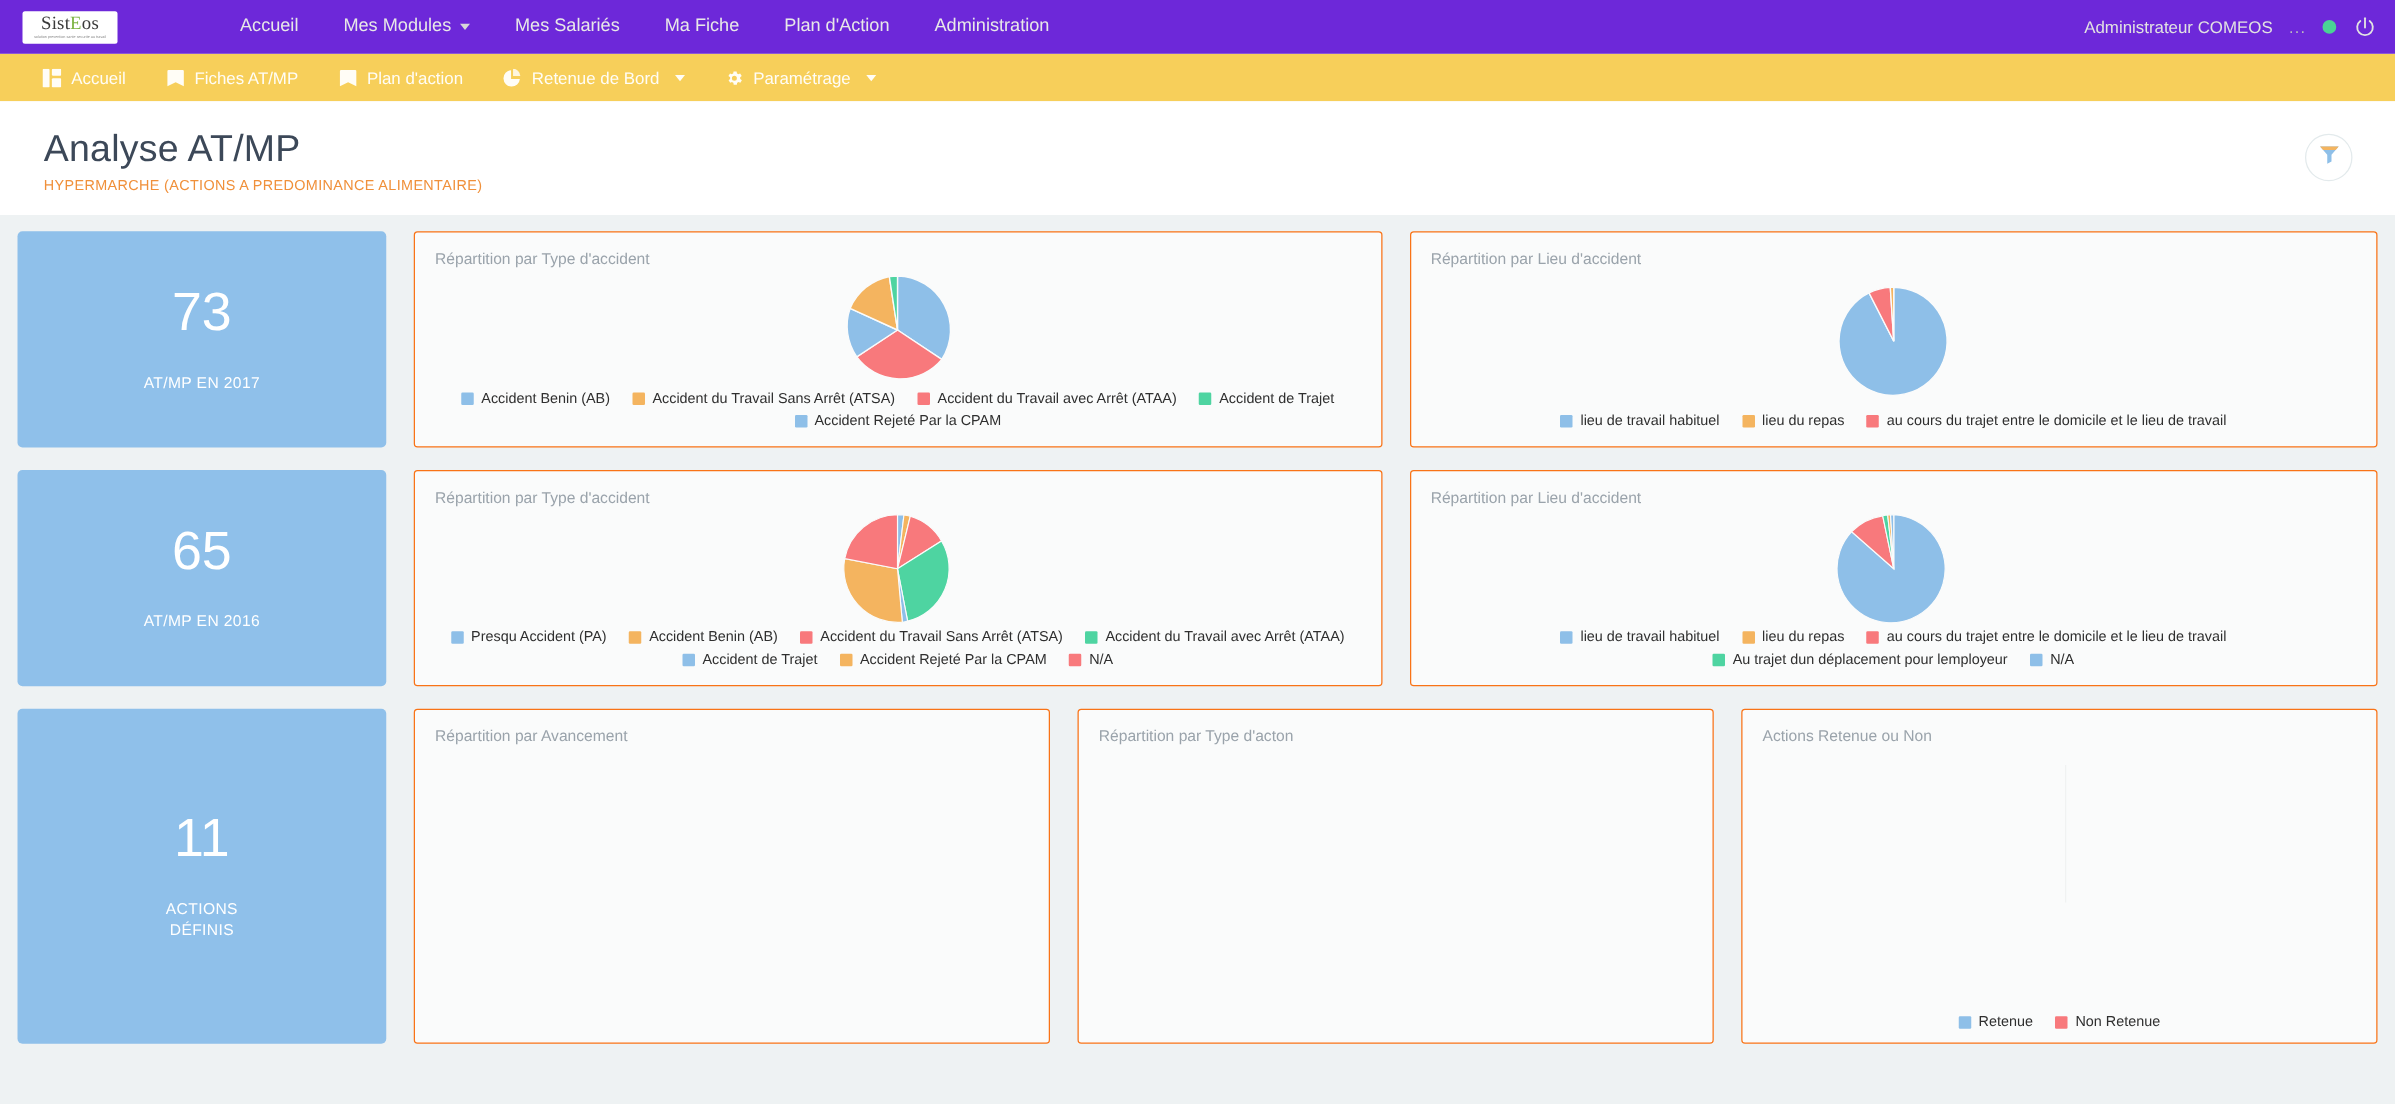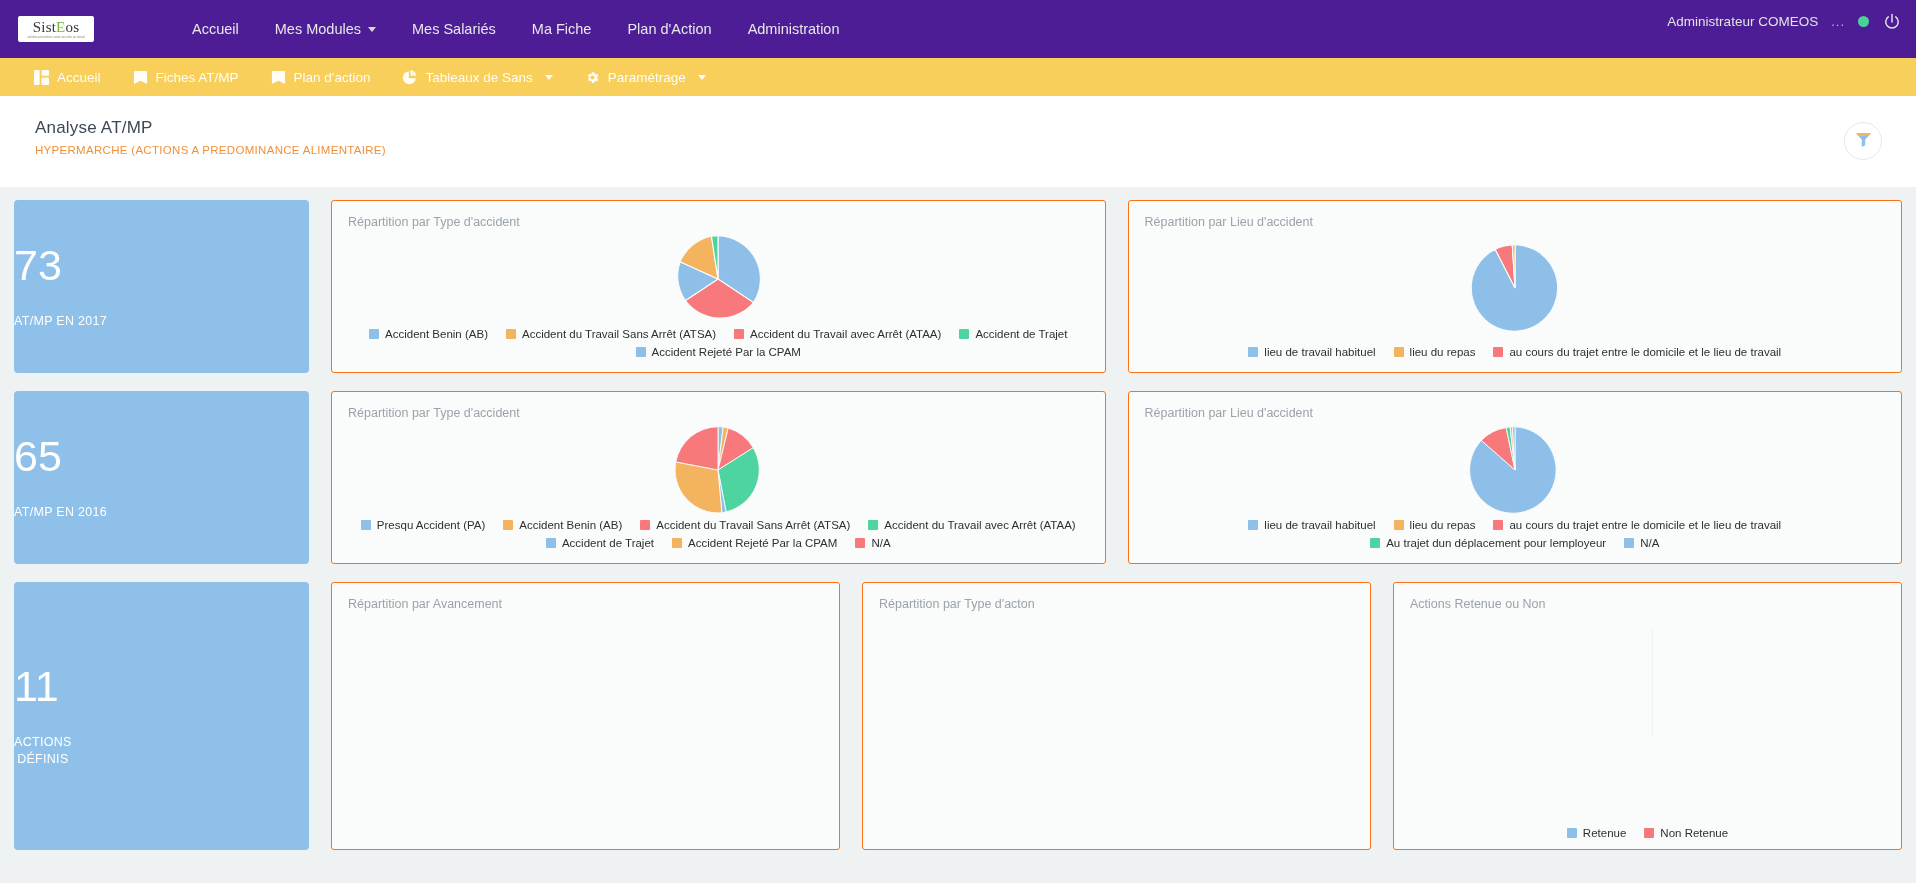--- a/index.html
+++ b/index.html
@@ -6,21 +6,21 @@
   * { box-sizing: border-box; margin: 0; padding: 0; }
   html, body {
     width: 1916px; height: 883px;
     background: #eef2f3;
     font-family: "Liberation Sans", sans-serif;
     overflow: hidden;
   }
 
   
   .topbar {
-    height: 58px; background: #4c1d95; display: flex; align-items: center;
+    height: 43px; background: #6d28d9; display: flex; align-items: center;
     position: relative;
   }
   .brand {
     width: 76px; height: 26px; margin-left: 18px; background: #ffffff;
     border-radius: 2px; display: flex; align-items: center; justify-content: center;
     flex-direction: column; line-height: 1; overflow: hidden;
   }
   .brand-txt { font-family: "Liberation Serif", serif; font-size: 15px; color: #3a3a3a; letter-spacing:.2px; }
   .brand-txt .g { color: #7cb342; }
   .brand-sub { font-size: 3px; color: #8a8a8a; margin-top: 1px; }
@@ -47,35 +47,35 @@
     padding: 0 16px; height: 38px; cursor: pointer; white-space: nowrap;
   }
   .subbar-item svg { display: block; }
   .mini-caret { border-left: 4px solid transparent; border-right: 4px solid transparent; border-top: 5px solid #fffdf6; display:inline-block; margin-left: 4px;}
 
   
   .pagehead {
     background: #ffffff; height: 91px; margin: 0; padding: 22px 0 0 35px;
     position: relative;
   }
-  .page-title { font-size: 17px; color: #3c4858; font-weight: 400; letter-spacing: .2px; }
+  .page-title { font-size: 30px; color: #3c4858; font-weight: 400; letter-spacing: .2px; }
   .page-sub { font-size: 11.5px; color: #f0903a; margin-top: 6px; letter-spacing: .3px; }
   .filter-btn {
     position: absolute; right: 34px; top: 26px; width: 38px; height: 38px; border-radius: 50%;
     border: 1px solid #e3eaec; background: #fff; display:flex; align-items:center; justify-content:center;
     cursor: pointer;
   }
 
   
   .board { padding: 13px 14px 0 14px; }
   .row { display: flex; gap: 22px; margin-bottom: 18px; }
 
   .kpi {
     width: 295px; flex: 0 0 295px; background: #8fc0ea; border-radius: 4px;
-    display: flex; flex-direction: column; align-items: flex-start; justify-content: center;
+    display: flex; flex-direction: column; align-items: center; justify-content: center;
     color: #ffffff; text-align: center;
   }
   .kpi-num { font-size: 43px; font-weight: 300; line-height: 1; }
   .kpi-label { font-size: 12.5px; margin-top: 26px; line-height: 1.35; letter-spacing: .3px; }
 
   .card {
     background: #fafbfb; border: 1px solid #f97316; border-radius: 3px;
     position: relative; padding: 14px 16px;
   }
   .card-title { font-size: 12.5px; color: #9aa3ab; font-weight: 400; }
@@ -179,21 +179,21 @@
     </span>
     <span>Plan d'action</span>
   </div>
   <div class="subbar-item">
     <span>
       <svg width="15" height="15" viewBox="0 0 16 16" fill="#fffdf6">
           <path d="M7.3 1.2A7 7 0 1 0 14.8 8.7H7.3z"></path>
           <path d="M9 0v6.2h6.2A6.3 6.3 0 0 0 9 0z" opacity=".85"></path>
         </svg>
     </span>
-    <span>Tableaux de Sans</span>
+    <span>Retenue de Bord</span>
     <i class="mini-caret"></i>
   </div>
   <div class="subbar-item">
     <span>
       <svg width="15" height="15" viewBox="0 0 24 24" fill="#fffdf6">
           <path d="M19.4 13a7.6 7.6 0 0 0 0-2l2-1.6-2-3.4-2.4 1a7.5 7.5 0 0 0-1.7-1l-.4-2.6h-4l-.4 2.6c-.6.2-1.2.6-1.7 1l-2.4-1-2 3.4L6.6 11a7.6 7.6 0 0 0 0 2l-2 1.6 2 3.4 2.4-1c.5.4 1.1.8 1.7 1l.4 2.6h4l.4-2.6c.6-.2 1.2-.6 1.7-1l2.4 1 2-3.4-2-1.6zM12 15.2A3.2 3.2 0 1 1 12 8.8a3.2 3.2 0 0 1 0 6.4z"></path>
         </svg>
     </span>
     <span>Paramétrage</span>
     <i class="mini-caret"></i>

